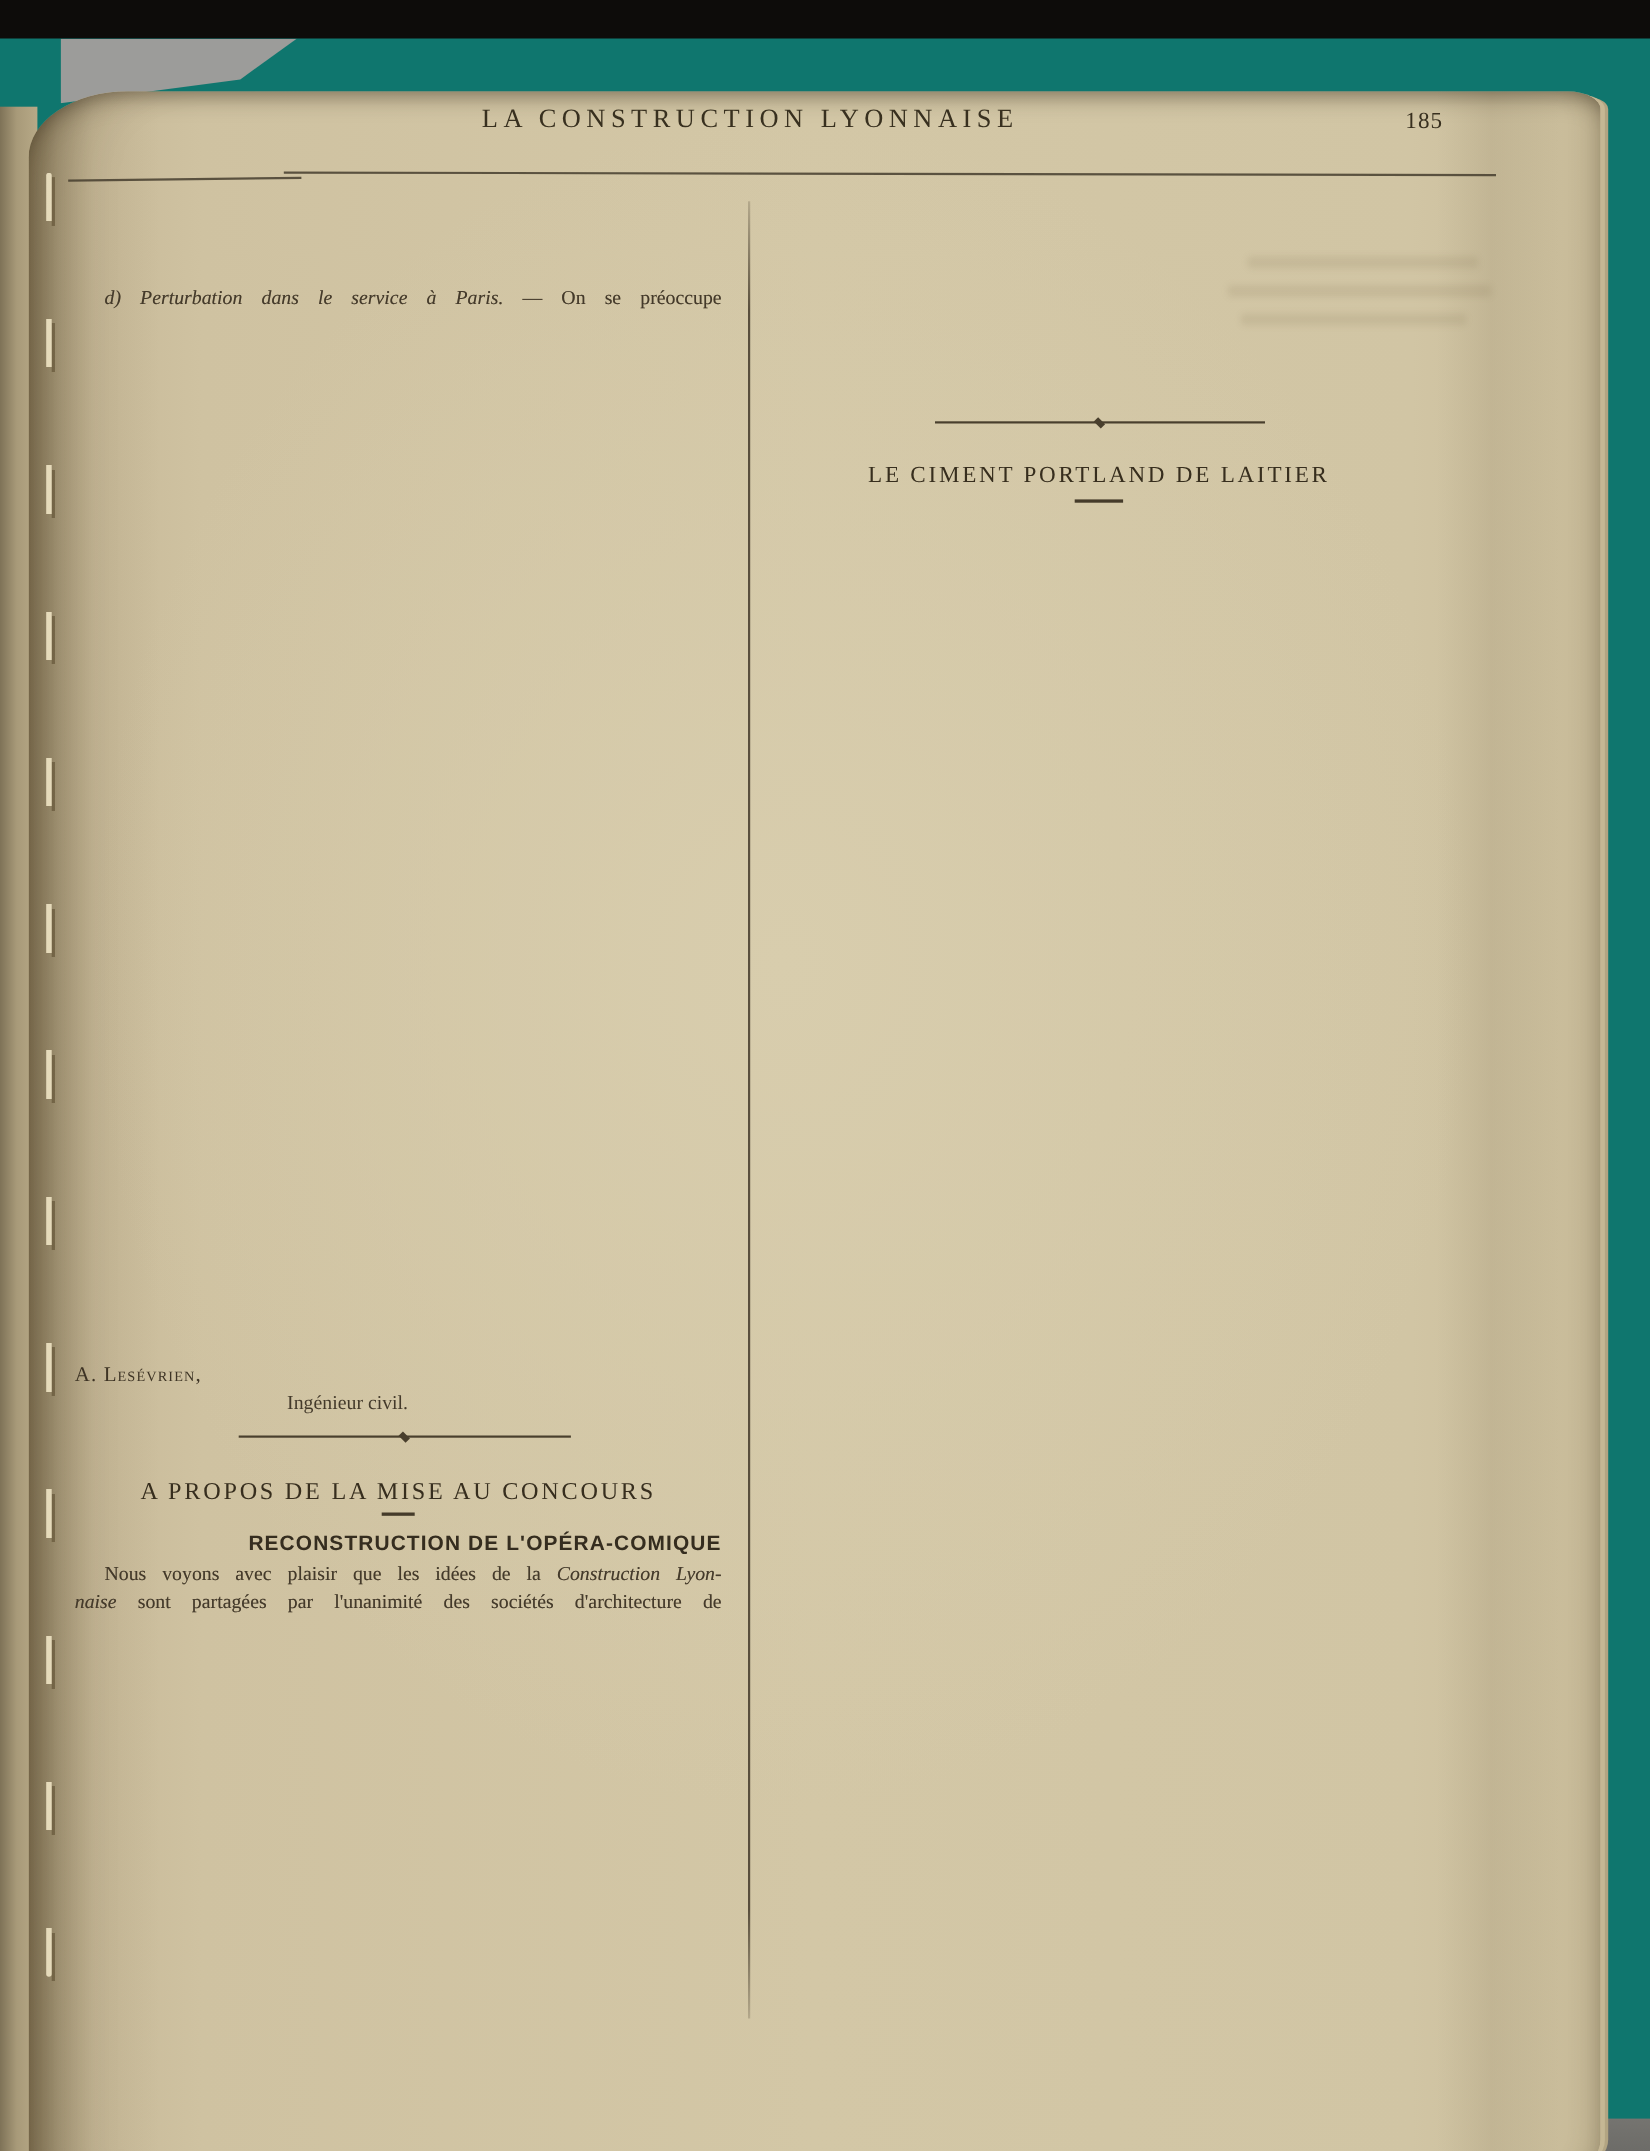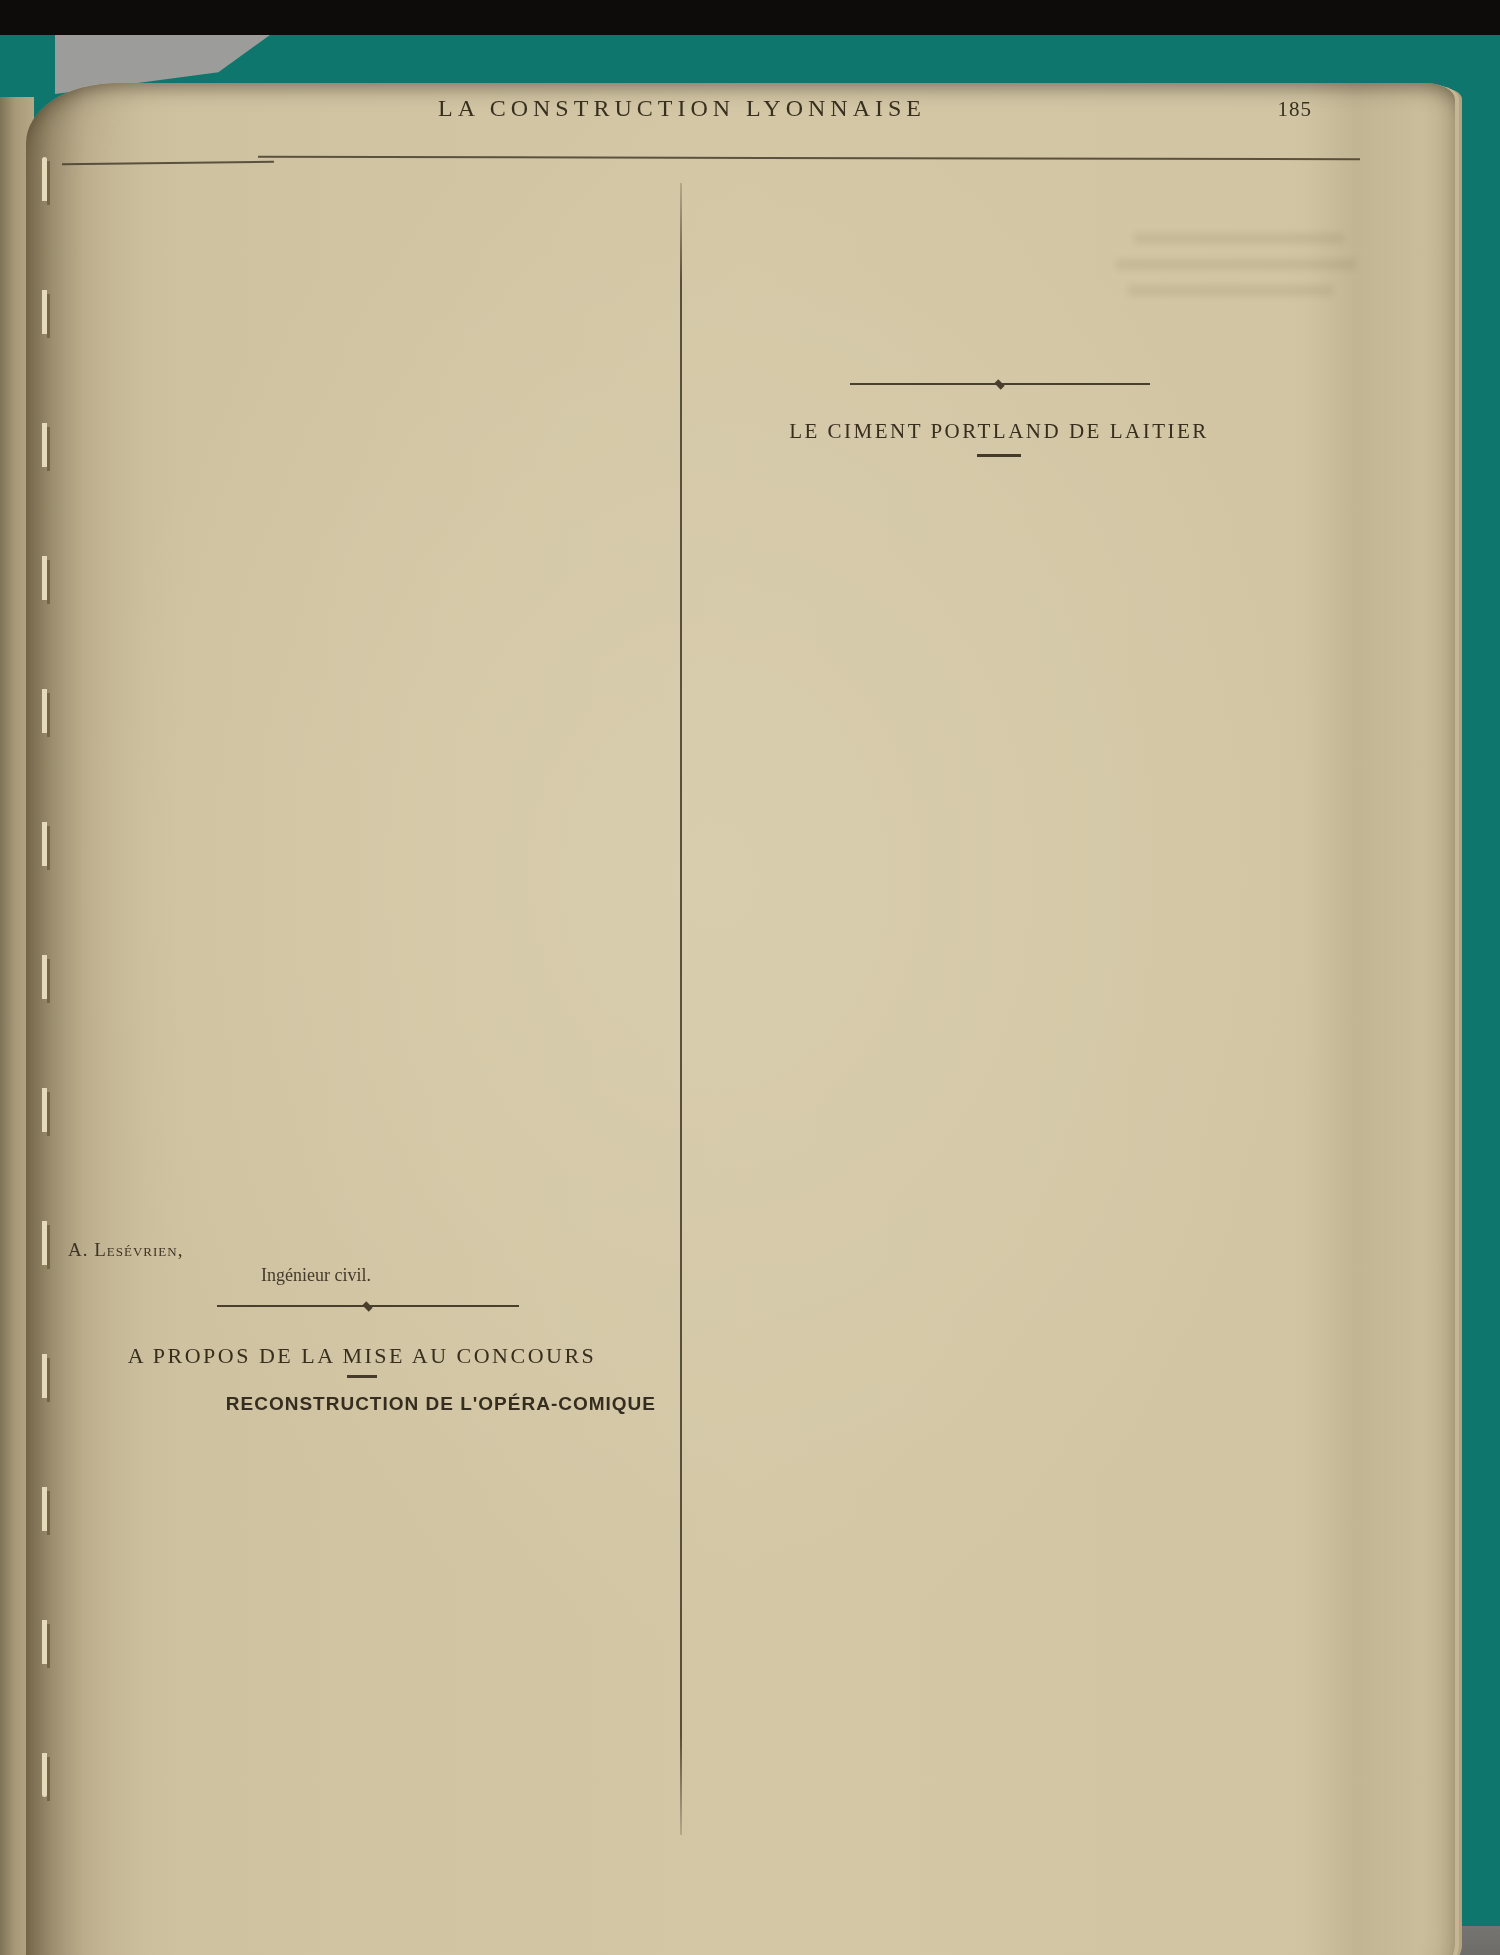--- a/index.html
+++ b/index.html
@@ -122,20 +122,21 @@
             <div class="line split" data-name="text-line">
               <span data-name="text-line-start"></span>
               <span class="tail" data-name="author-initial"></span>
             </div>
             <div class="line last split" data-name="text-line">
               <span data-name="text-line-start"></span>
               <span class="tail" data-name="author-initial"></span>
             </div>
           </div>
           <div class="para" data-name="paragraph">
+            <div class="line first" data-name="text-line"><i>d) Perturbation dans le service à Paris.</i> — On se préoccupe</div>
             <div class="line split" data-name="text-line">
               <span data-name="text-line-start"></span>
               <span class="tail" data-name="author-initial"></span>
             </div>
             <div class="line split" data-name="text-line">
               <span data-name="text-line-start"></span>
               <span class="tail" data-name="author-initial"></span>
             </div>
             <div class="line split" data-name="text-line">
               <span data-name="text-line-start"></span>
@@ -296,20 +297,28 @@
         <div class="blk blk-divider" data-name="signature-divider">
           <span class="bar" data-name="divider-line"></span>
           <span class="diamond" data-name="divider-diamond"></span>
         </div>
         <div class="blk blk-title" data-name="concours-title">A PROPOS DE LA MISE AU CONCOURS</div>
         <div class="blk blk-dash" data-name="concours-dash">
           <span data-name="title-dash"></span>
         </div>
         <div class="blk blk-subtitle" data-name="opera-subtitle">RECONSTRUCTION DE L'OPÉRA-COMIQUE</div>
         <div class="blk blk-body" data-name="concours-body">
+          <div class="para" data-name="paragraph">
+            <div class="line first" data-name="text-line">Nous voyons avec plaisir que les idées de la <i>Construction Lyon-</i></div>
+            <div class="line" data-name="text-line"><i>naise</i> sont partagées par l'unanimité des sociétés d'architecture de</div>
+            <div class="line last split" data-name="text-line">
+              <span data-name="text-line-start"></span>
+              <span class="tail" data-name="author-initial"></span>
+            </div>
+          </div>
           <div class="para" data-name="paragraph">
             <div class="line first split" data-name="text-line">
               <span data-name="text-line-start"></span>
               <span class="tail" data-name="author-initial"></span>
             </div>
             <div class="line split" data-name="text-line">
               <span data-name="text-line-start"></span>
               <span class="tail" data-name="author-initial"></span>
             </div>
             <div class="line split" data-name="text-line">

